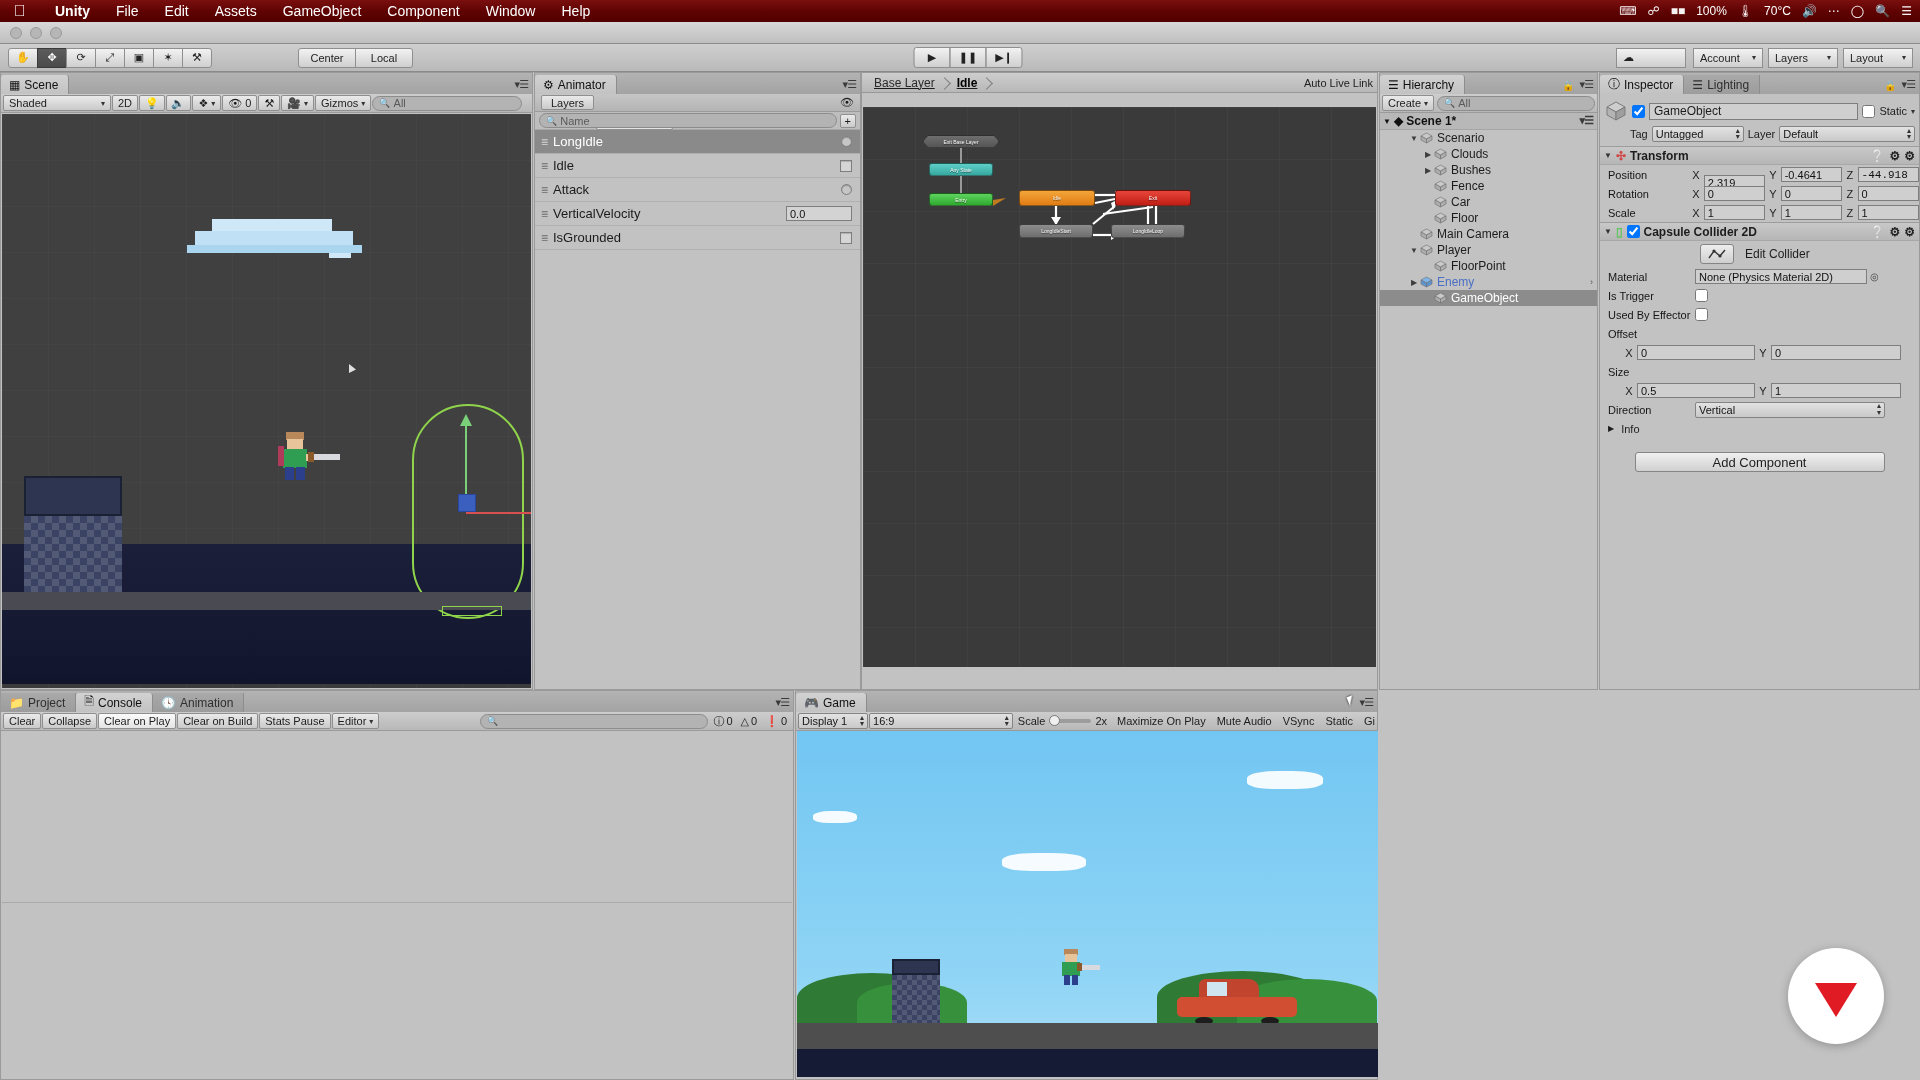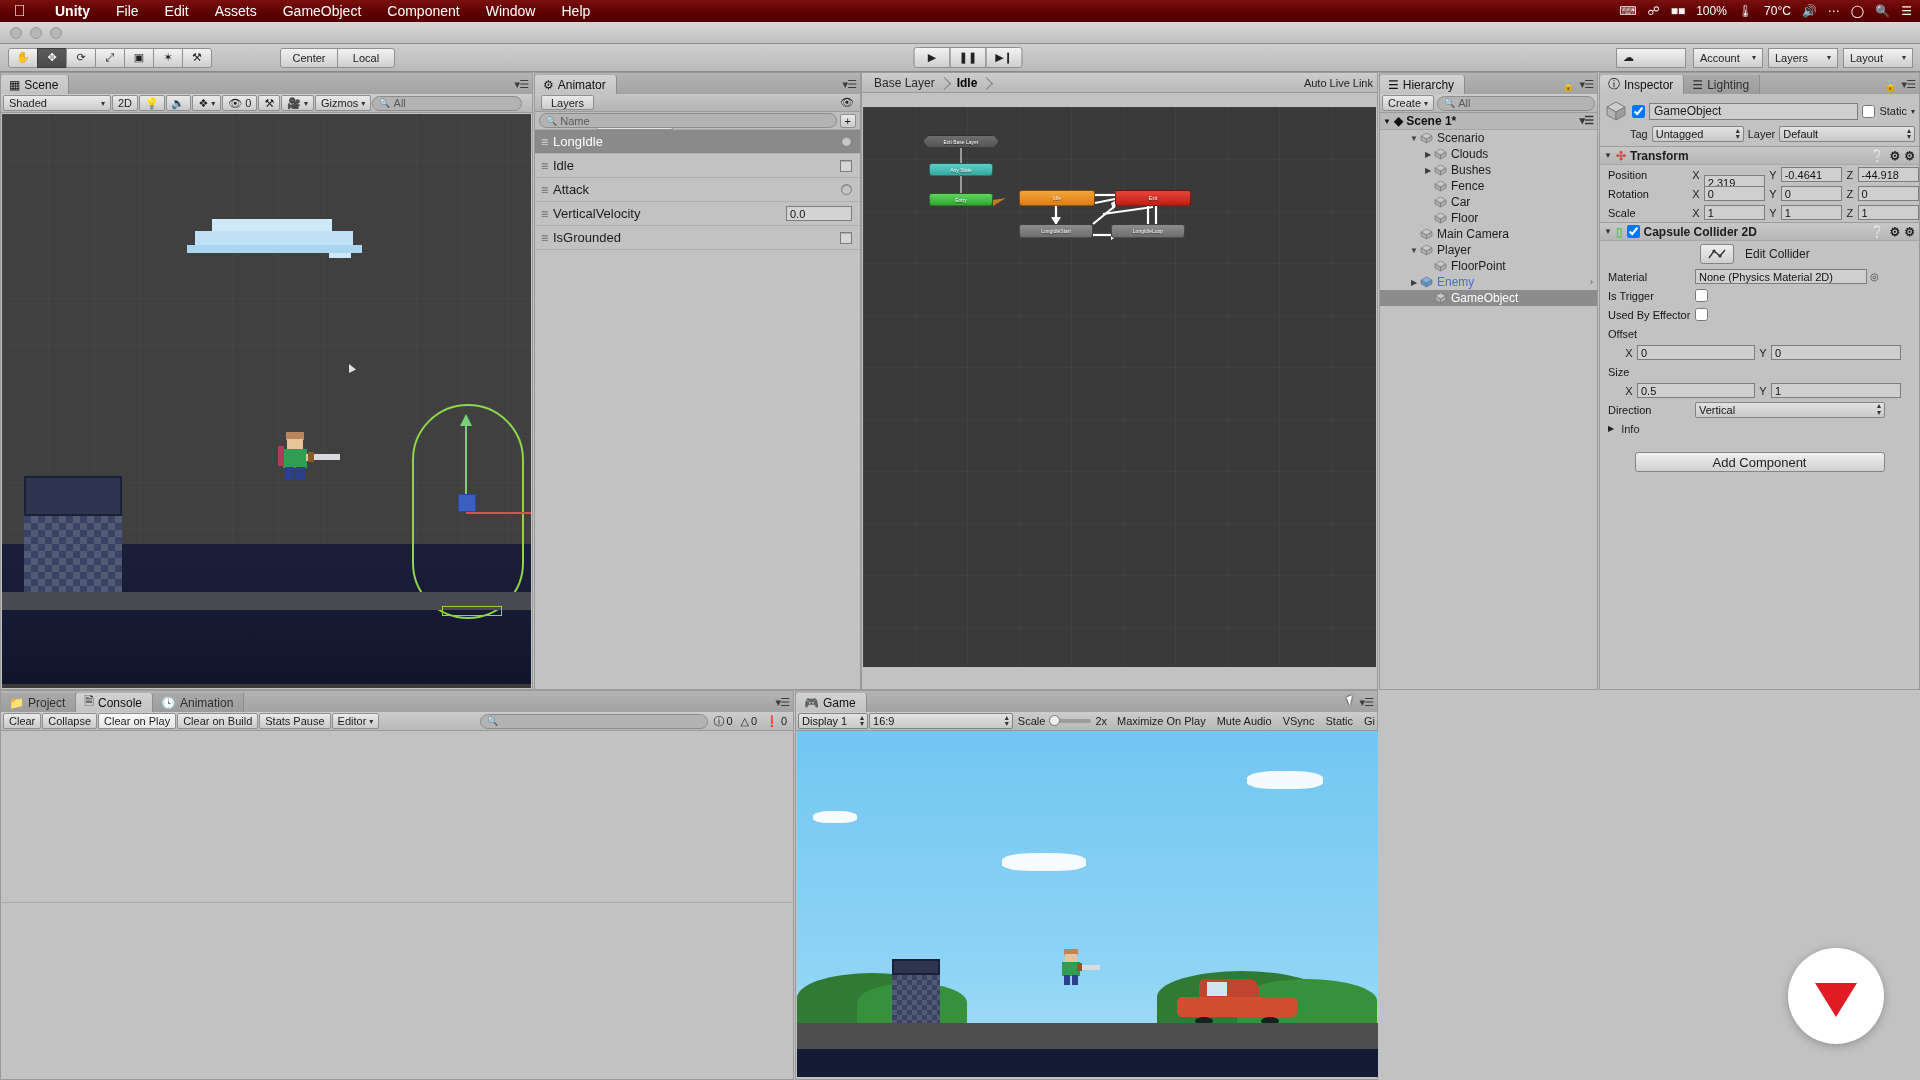--- a/index.html
+++ b/index.html
@@ -48,21 +48,21 @@
     background:linear-gradient(180deg,#f2f2f2,#cfcfcf);
     border:1px solid #8f8f8f; display:flex; align-items:center; justify-content:center;
     font-size:11px; color:#222;
   }
   .tbtn.on { background:linear-gradient(180deg,#5c5c5c,#4a4a4a); color:#fff; border-color:#3a3a3a; }
   .tbtn.first { border-radius:3px 0 0 3px; }
   .tbtn.last { border-radius:0 3px 3px 0; margin-right:0; }
   .tgroup { display:flex; margin-left:8px; }
   .tgroup.pv { position:absolute; left:50%; transform:translateX(-50%); }
   .tgroup.pv .tbtn { min-width:37px; height:21px; }
-  .pivot { margin-left:68px; display:flex; }
+  .pivot { margin-left:86px; display:flex; }
   .pivot .tbtn { min-width:58px; }
   .right-tools { margin-left:auto; display:flex; align-items:center; padding-right:8px; }
   .right-tools .tbtn { min-width:70px; height:20px; justify-content:space-between; padding:0 6px; }
   .cloudbtn { width:40px; }
 
   
   .panel { position:absolute; background:#c2c2c2; border:1px solid #9a9a9a; }
   .tabrow {
     height:21px; background:linear-gradient(180deg,#b3b3b3,#a3a3a3);
     display:flex; align-items:flex-end; position:relative;
@@ -109,21 +109,21 @@
   
   #animator { left:534px; top:72px; width:327px; height:618px; }
   #animGraph { left:861px; top:72px; width:517px; height:618px; }
   #graphCanvas { position:absolute; left:1px; top:34px; right:1px; bottom:22px;
       background:#3a3a3a; overflow:hidden; }
   .ggrid { position:absolute; inset:0;
       background-image:linear-gradient(rgba(255,255,255,.03) 1px,transparent 1px),
                        linear-gradient(90deg,rgba(255,255,255,.03) 1px,transparent 1px);
       background-size:52px 52px; }
   .breadcrumb { height:20px; background:linear-gradient(180deg,#cdcdcd,#b8b8b8);
-      border-bottom:1px solid #999; display:flex; align-items:center; padding-left:6px; position:relative; }
+      border-bottom:1px solid #999; display:flex; align-items:center; padding-left:6px; position:relative;text-decoration:underline; }
   .crumb { font-size:12px; padding:0 16px 0 6px; position:relative; color:#2a2a2a; }
   .crumb:after { content:""; position:absolute; right:2px; top:3px; width:8px;height:8px;
       border-top:1px solid #7c7c7c; border-right:1px solid #7c7c7c; transform:rotate(45deg); }
   .crumb.cur { color:#000; font-weight:bold; }
   .autolive { position:absolute; right:4px; font-size:11px; color:#222; }
   .graphfoot { position:absolute; left:1px; right:1px; bottom:1px; height:21px;
       background:linear-gradient(180deg,#c6c6c6,#b4b4b4); border-top:1px solid #9a9a9a;
       display:flex; align-items:center; justify-content:flex-end; padding-right:6px;
       font-size:11px; color:#2a2a2a; }
 
@@ -677,21 +677,21 @@
         <span class="lbl">Position</span>
         <span class="ax">X</span>
         <span class="vecfield" style="width: 64px; margin-top: 16px;">
           <span>2.319</span>
         </span>
         <span class="ax">Y</span>
         <span class="vecfield" style="width: 64px;">
           <span>-0.4641</span>
         </span>
         <span class="ax">Z</span>
-        <span class="vecfield" style="width: 64px;">
+        <span class="vecfield" style="width: 64px; font-family: Liberation Mono, monospace;">
           <span>-44.918</span>
         </span>
       </div>
       <div class="prop-row">
         <span class="lbl">Rotation</span>
         <span class="ax">X</span>
         <span class="vecfield" style="width: 64px;">
           <span>0</span>
         </span>
         <span class="ax">Y</span>

